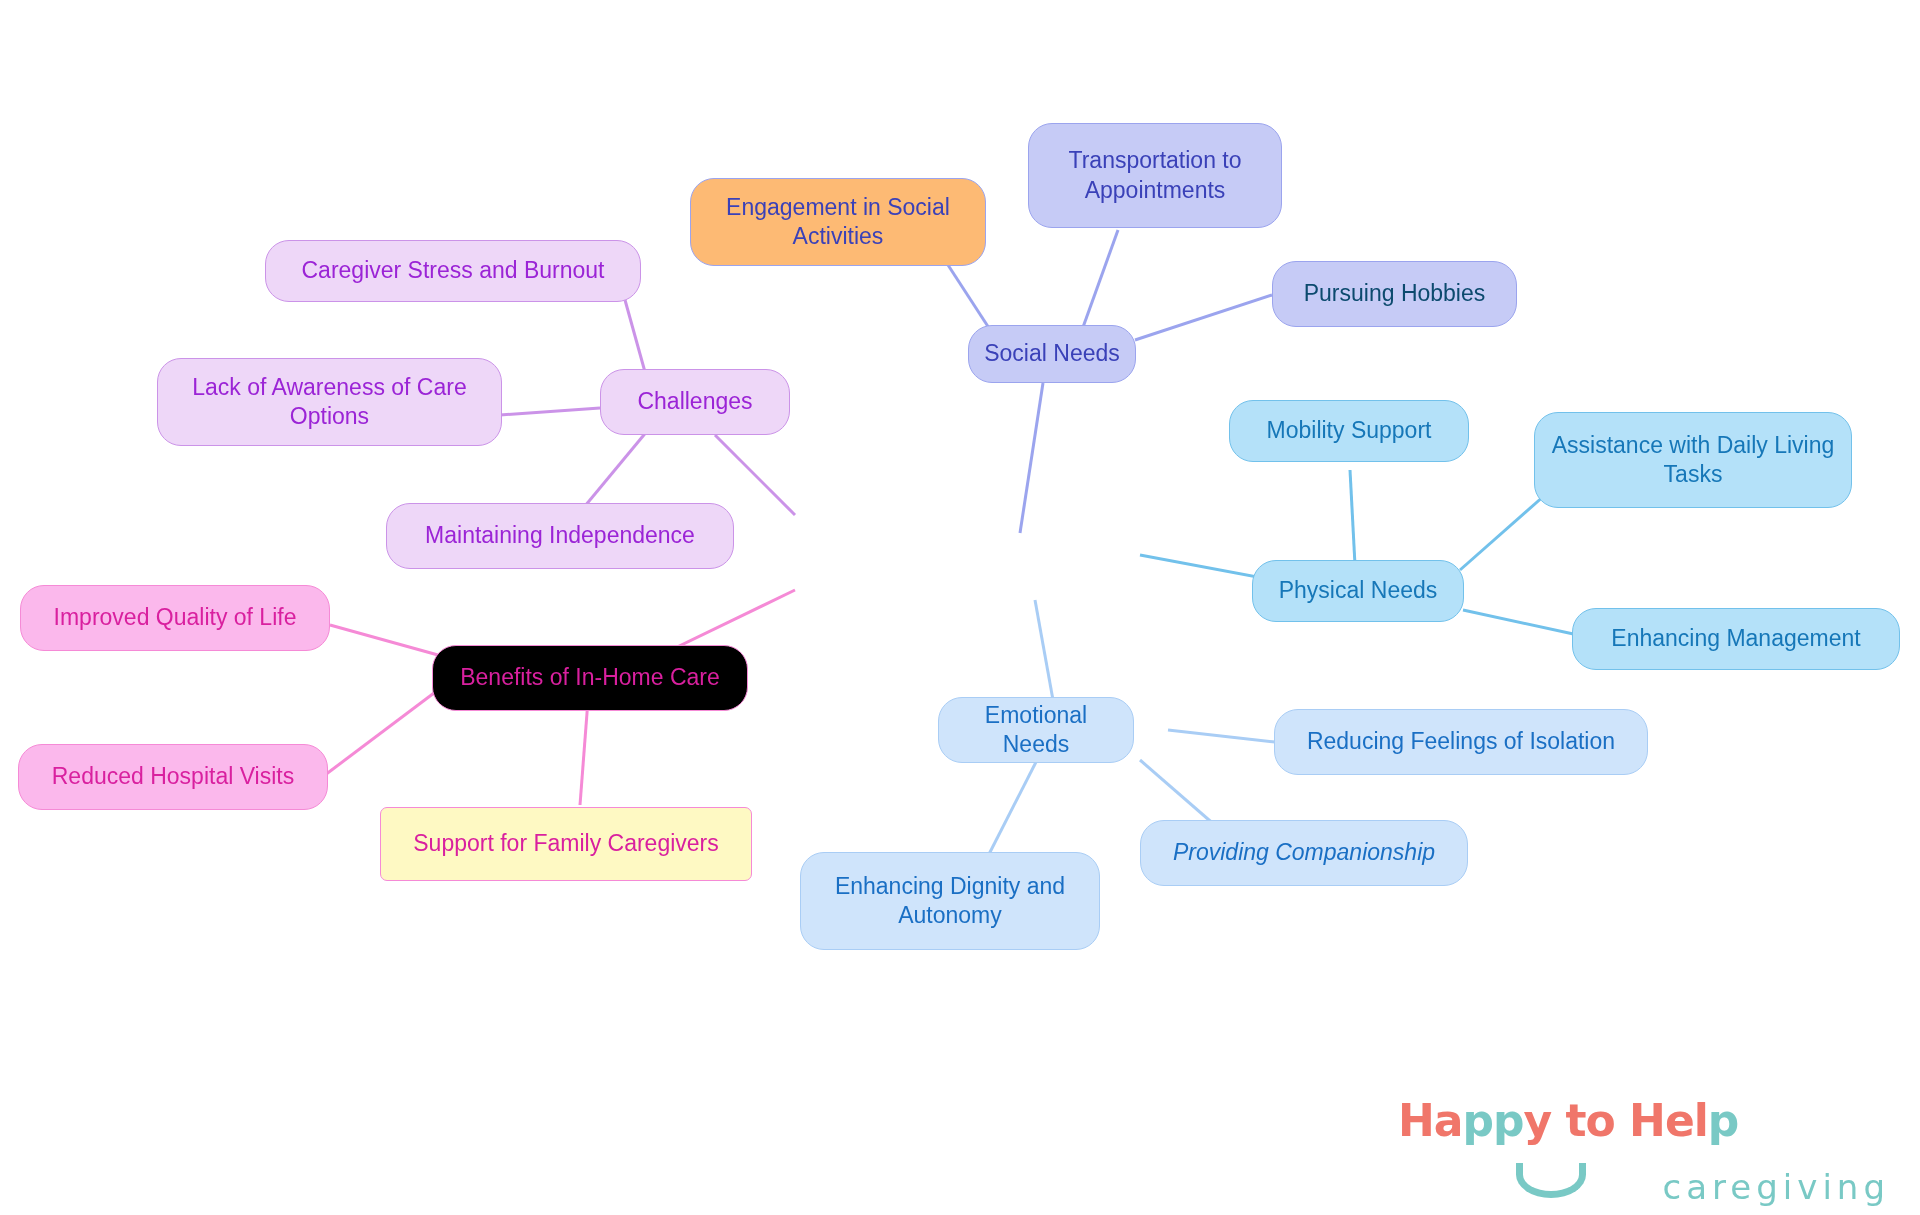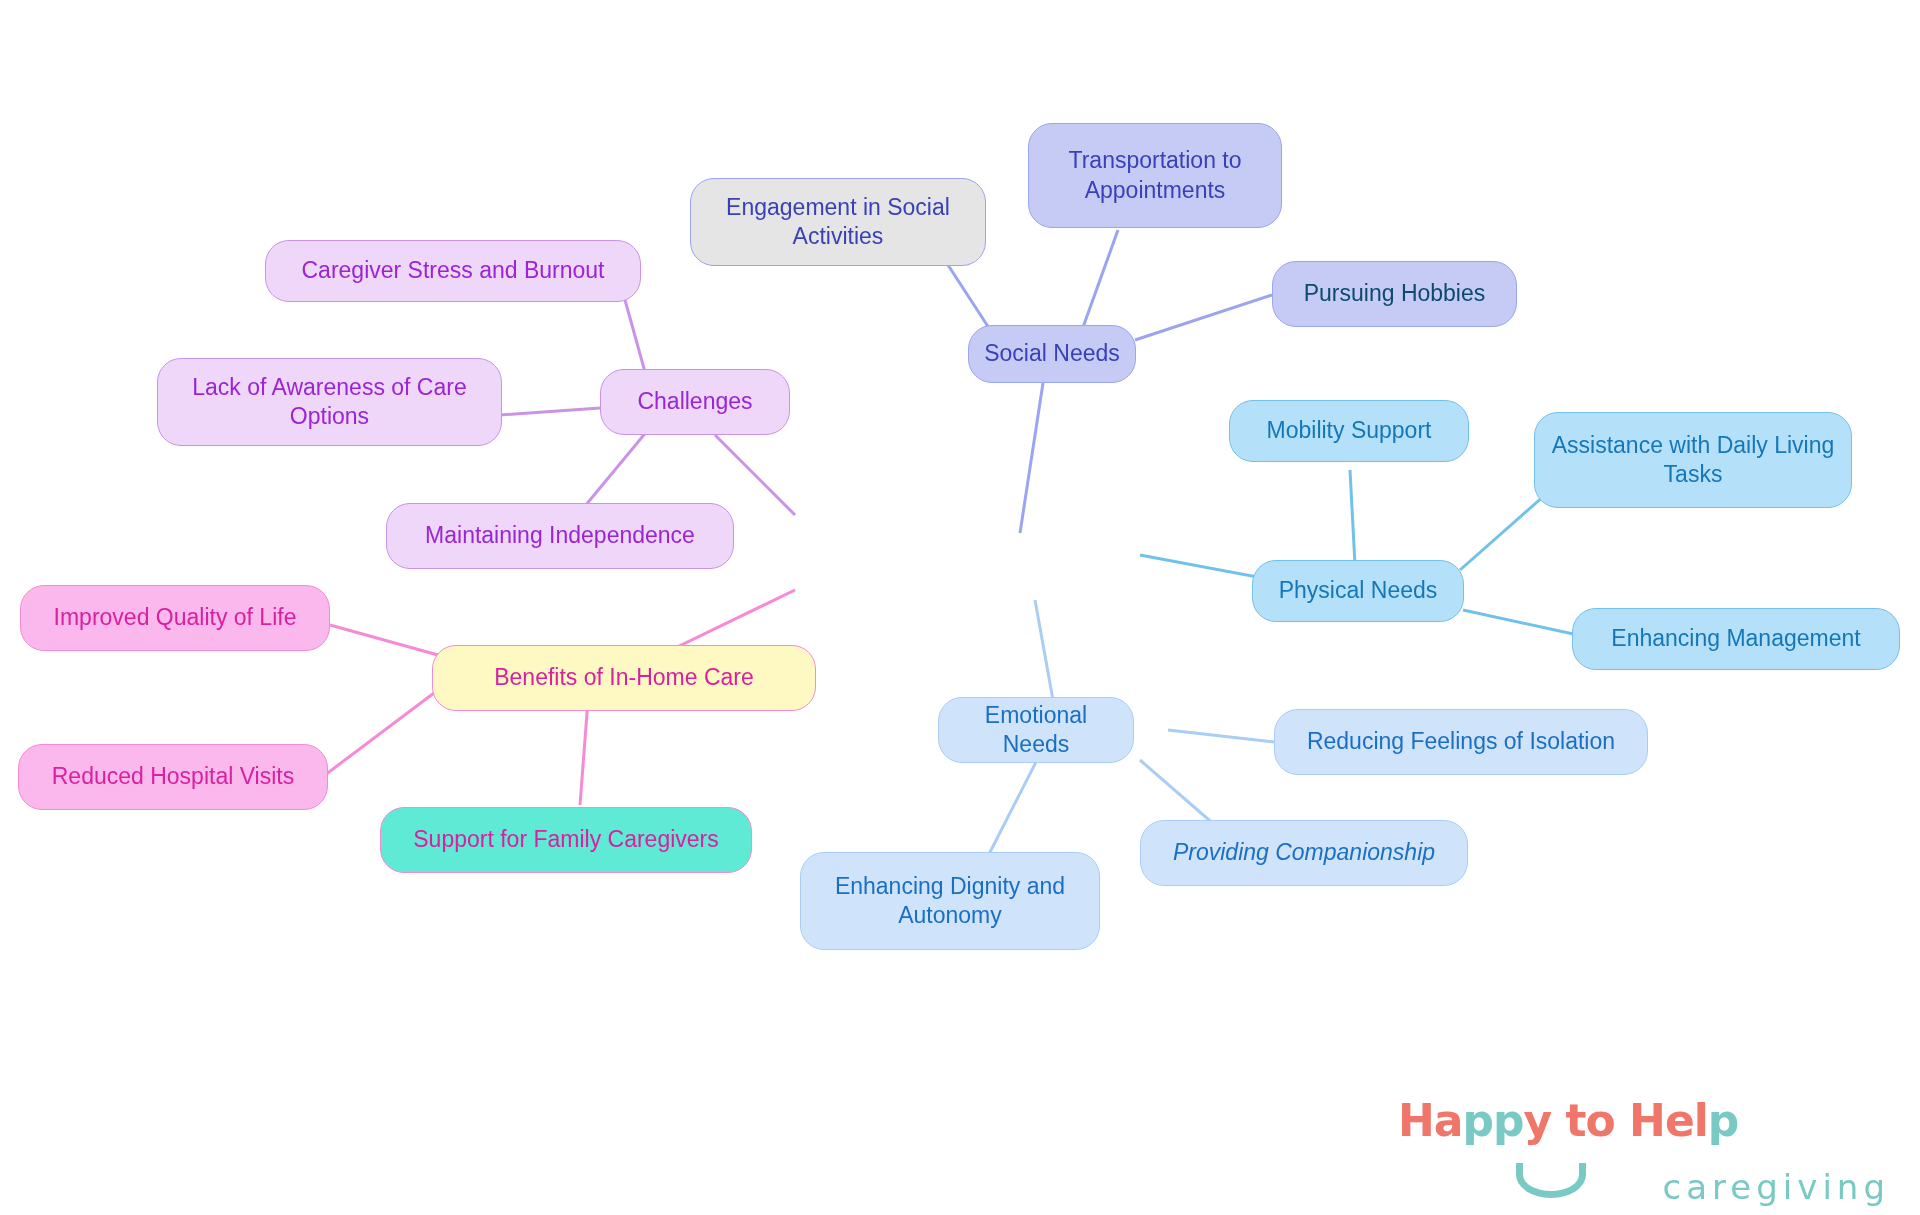--- a/index.html
+++ b/index.html
@@ -118,44 +118,44 @@
     <path d="M 1463 610 L 1578 635" stroke="#72c1eb" stroke-width="3" fill="none"></path>
 
     <path d="M 1168 730 L 1275 742" stroke="#a9cdf5" stroke-width="3" fill="none"></path>
     <path d="M 1140 760 L 1232 840" stroke="#a9cdf5" stroke-width="3" fill="none"></path>
     <path d="M 1036 762 L 985 862" stroke="#a9cdf5" stroke-width="3" fill="none"></path>
   </svg>
 
 
   <div class="node small" style="left:968px; top:325px; width:168px; height:58px; background:#c6cbf6; color:#3a41b8; border-color:#9ba4ee;">Social Needs</div>
 
-  <div class="node small" style="left:690px; top:178px; width:296px; height:88px; background:#e5e5e5; color:#3a41b8; border-color:#9ba4ee;">Engagement in Social
+  <div class="node small" style="left:690px; top:178px; width:296px; height:88px; background:#fdba74; color:#3a41b8; border-color:#9ba4ee;">Engagement in Social
 Activities</div>
 
   <div class="node small" style="left:1028px; top:123px; width:254px; height:105px; background:#c6cbf6; color:#3a41b8; border-color:#9ba4ee;">Transportation to
 Appointments</div>
 
   <div class="node small" style="left:1272px; top:261px; width:245px; height:66px; background:#c6cbf6; color:#0c4a6e; border-color:#9ba4ee;">Pursuing Hobbies</div>
 
   <div class="node small" style="left:600px; top:369px; width:190px; height:66px; background:#eed7f8; color:#9b24d6; border-color:#cb93e8;">Challenges</div>
 
   <div class="node small" style="left:265px; top:240px; width:376px; height:62px; background:#eed7f8; color:#9b24d6; border-color:#cb93e8;">Caregiver Stress and Burnout</div>
 
   <div class="node small" style="left:157px; top:358px; width:345px; height:88px; background:#eed7f8; color:#9b24d6; border-color:#cb93e8;">Lack of Awareness of Care
 Options</div>
 
   <div class="node small" style="left:386px; top:503px; width:348px; height:66px; background:#eed7f8; color:#9b24d6; border-color:#cb93e8;">Maintaining Independence</div>
 
-  <div class="node small" style="left:432px; top:645px; width:384px; height:66px; background:#fef9c3; color:#d9209f; border-color:#f58ad6;">Benefits of In-Home Care</div>
+  <div class="node small" style="left:432px; top:645px; width:316px; height:66px; background:#000000; color:#d9209f; border-color:#f58ad6;">Benefits of In-Home Care</div>
 
   <div class="node small" style="left:20px; top:585px; width:310px; height:66px; background:#fbb8ec; color:#d9209f; border-color:#f58ad6;">Improved Quality of Life</div>
 
   <div class="node small" style="left:18px; top:744px; width:310px; height:66px; background:#fbb8ec; color:#d9209f; border-color:#f58ad6;">Reduced Hospital Visits</div>
 
-  <div class="node small" style="left:380px; top:807px; width:372px; height:66px; background:#5eead4; color:#d9209f; border-color:#f58ad6;">Support for Family Caregivers</div>
+  <div class="node small" style="left:380px; top:807px; width:372px; height:74px; background:#fef9c3; color:#d9209f; border-color:#f58ad6;border-radius:7px;">Support for Family Caregivers</div>
 
   <div class="node small" style="left:1252px; top:560px; width:212px; height:62px; background:#b4e1f9; color:#1677b8; border-color:#72c1eb;">Physical Needs</div>
 
   <div class="node small" style="left:1229px; top:400px; width:240px; height:62px; background:#b4e1f9; color:#1677b8; border-color:#72c1eb;">Mobility Support</div>
 
   <div class="node small" style="left:1534px; top:412px; width:318px; height:96px; background:#b4e1f9; color:#1677b8; border-color:#72c1eb;">Assistance with Daily Living
 Tasks</div>
 
   <div class="node small" style="left:1572px; top:608px; width:328px; height:62px; background:#b4e1f9; color:#1677b8; border-color:#72c1eb;">Enhancing Management</div>
 

